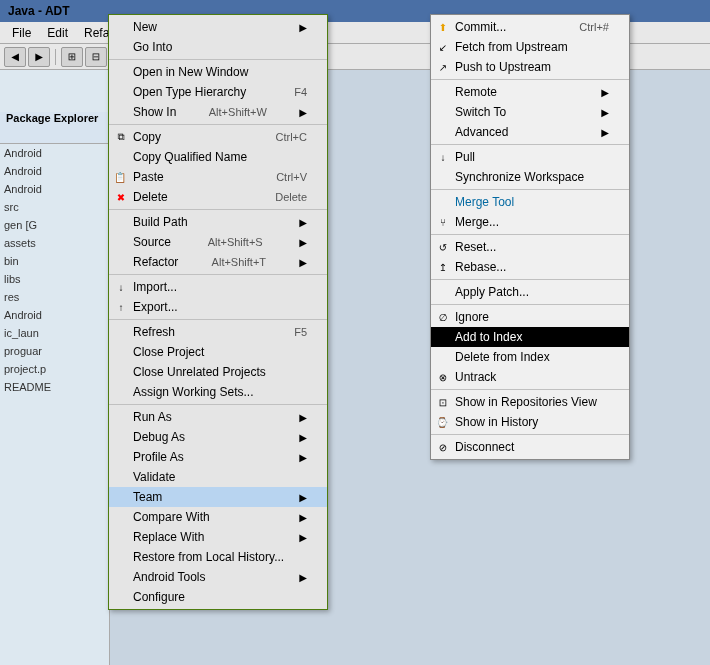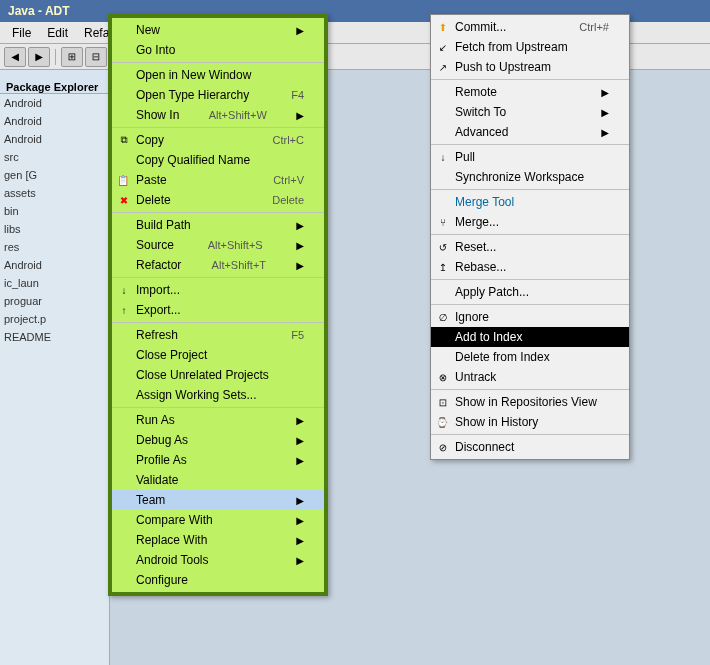--- a/index.html
+++ b/index.html
@@ -9,21 +9,21 @@
       background: #c8d4e0;
       width: 710px;
       height: 665px;
       overflow: hidden;
       position: relative;
     }
 
     
     .title-bar {
       background: #4a6fa5;
-      color: #fef9c3;
+      color: #000000;
       height: 22px;
       display: flex;
       align-items: center;
       padding: 0 8px;
       font-size: 12px;
       font-weight: bold;
     }
 
     
     .menu-bar {
@@ -65,46 +65,47 @@
     .toolbar-separator {
       width: 1px;
       height: 16px;
       background: #aaa;
       margin: 0 3px;
     }
 
     
     .panel-header {
       background: #d8e4f0;
-      height: 24px;
-      display: flex;
-      align-items: flex-end;
+      height: 32px;
+      display: flex;
+      align-items: flex-start;
       padding: 0 6px;
       font-size: 11px;
       font-weight: bold;
       border-bottom: 1px solid #aaa;
+      margin-top: 42px;
     }
 
     
     .sidebar {
       position: absolute;
       top: 70px;
       left: 0;
       width: 110px;
       height: 595px;
       background: #dde8f0;
       border-right: 1px solid #aaa;
       overflow: hidden;
     }
 
     
     .context-menu {
       position: absolute;
-      background: #bef264;
-      border: 4px solid #4d7c0f;
+      background: #e5e5e5;
+      border: 1px solid #4d7c0f;
       box-shadow: 2px 2px 5px rgba(0,0,0,0.3);
       min-width: 220px;
       z-index: 100;
       padding: 2px 0;
     }
 
     .menu-item {
       display: flex;
       align-items: center;
       padding: 3px 20px 3px 24px;
@@ -343,20 +344,24 @@
       <span>Compare With</span>
       <span class="arrow">▶</span>
     </div>
     <div class="menu-item">
       <span class="icon"></span>
       <span>Replace With</span>
       <span class="arrow">▶</span>
     </div>
     <div class="menu-item">
       <span class="icon"></span>
+      <span>Restore from Local History...</span>
+    </div>
+    <div class="menu-item">
+      <span class="icon"></span>
       <span>Android Tools</span>
       <span class="arrow">▶</span>
     </div>
     <div class="menu-item">
       <span class="icon"></span>
       <span>Configure</span>
     </div>
   </div>
 
 <div class="submenu" id="team-submenu" style="top: 14px; left: 430px;">

